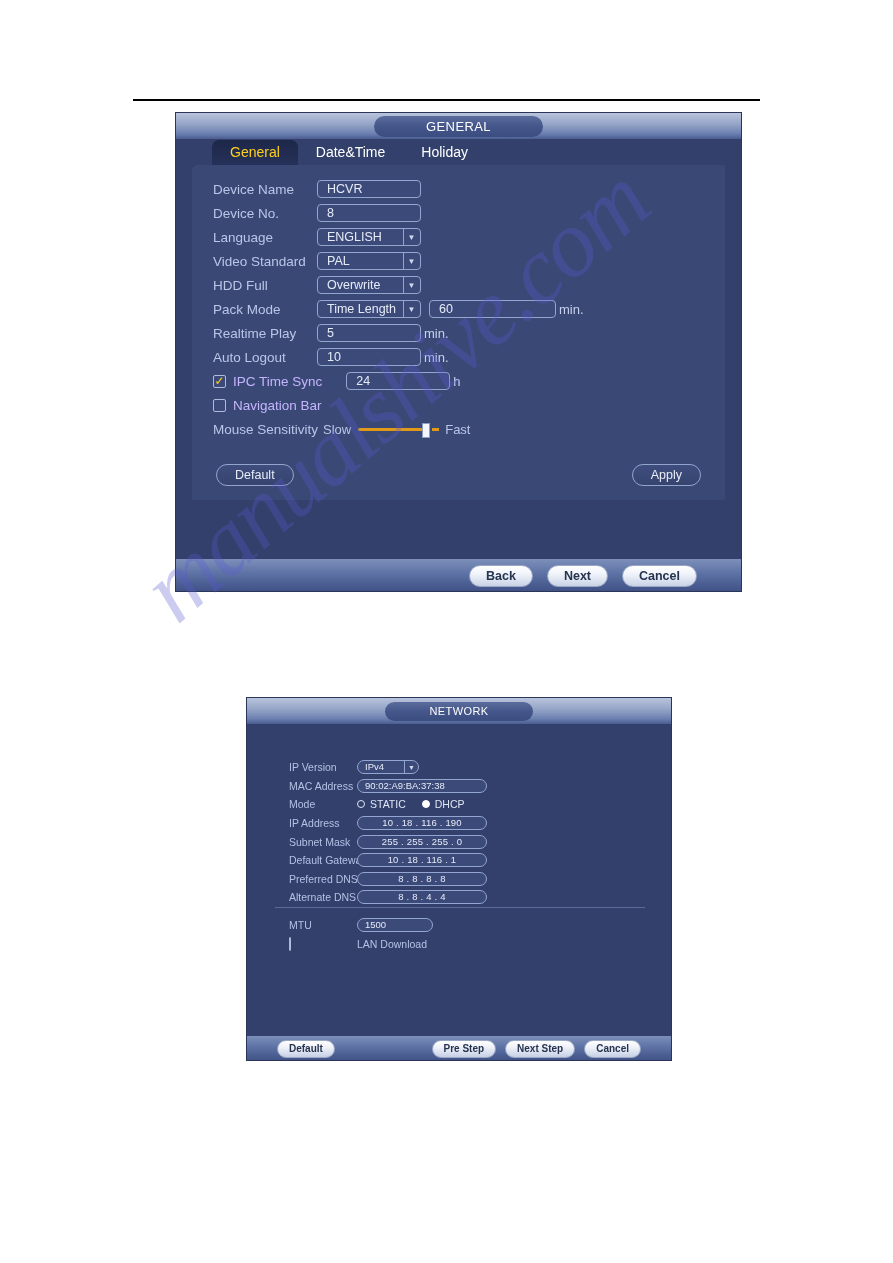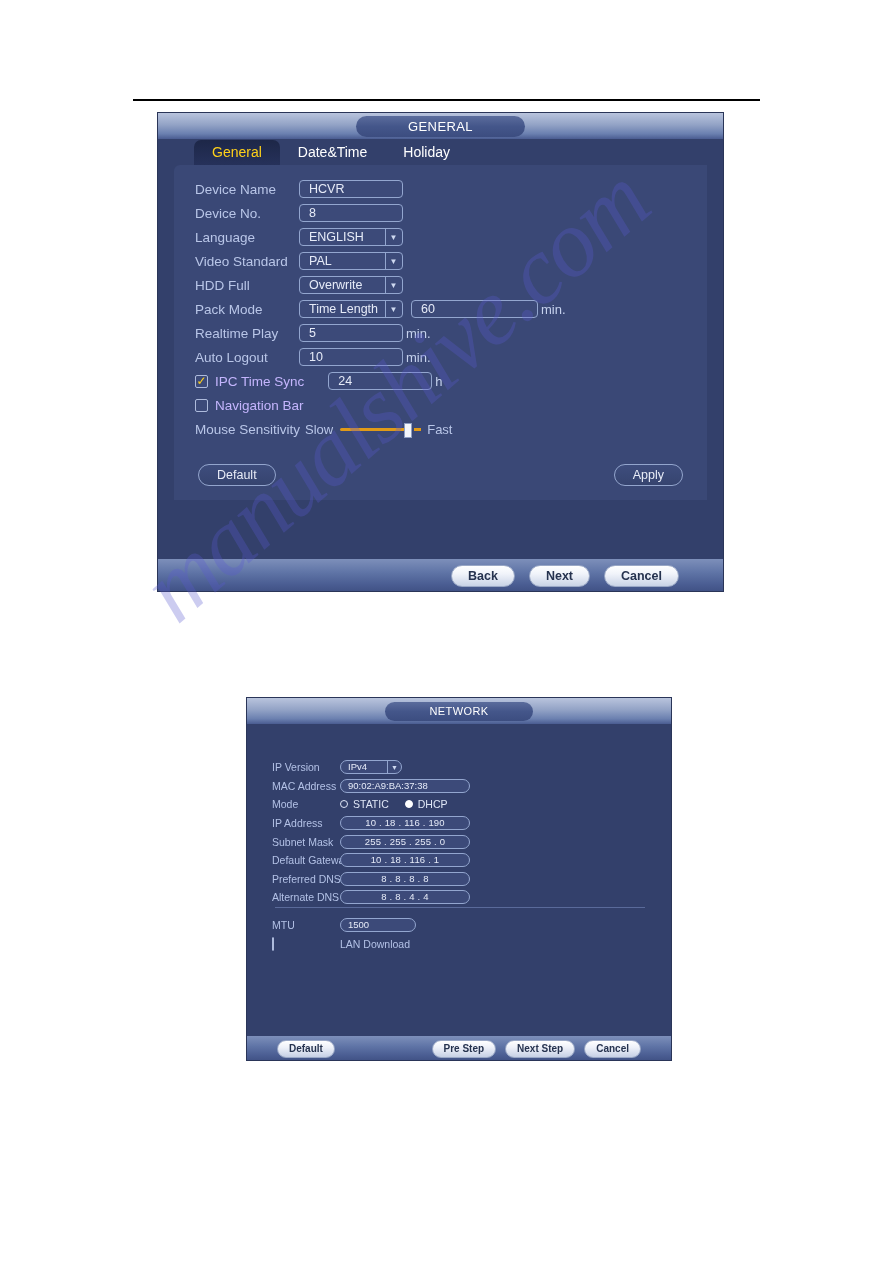--- a/index.html
+++ b/index.html
@@ -108,21 +108,21 @@
     color: #e8ecf7;
     font-size: 12.5px;
     padding: 3px 18px;
     line-height: 14px;
     white-space: nowrap;
     cursor: pointer;
   }
 
   
   #dlg-general {
-    left: 157px;
+    left: 175px;
     top: 112px;
     width: 567px;
     height: 480px;
   }
   #dlg-general .dlg-body { height: 454px; }
 
   .tabstrip {
     position: absolute;
     left: 0; top: 0;
     height: 26px;
@@ -291,21 +291,21 @@
   #dlg-network {
     left: 246px;
     top: 697px;
     width: 426px;
     height: 364px;
   }
   #dlg-network .dlg-body { height: 338px; }
 
   .nrows {
     position: absolute;
-    left: 25px;
+    left: 42px;
     top: 34px;
   }
   .nrow {
     display: flex;
     align-items: center;
     height: 18.6px;
   }
   .nlabel {
     width: 68px;
     font-size: 10.5px;

